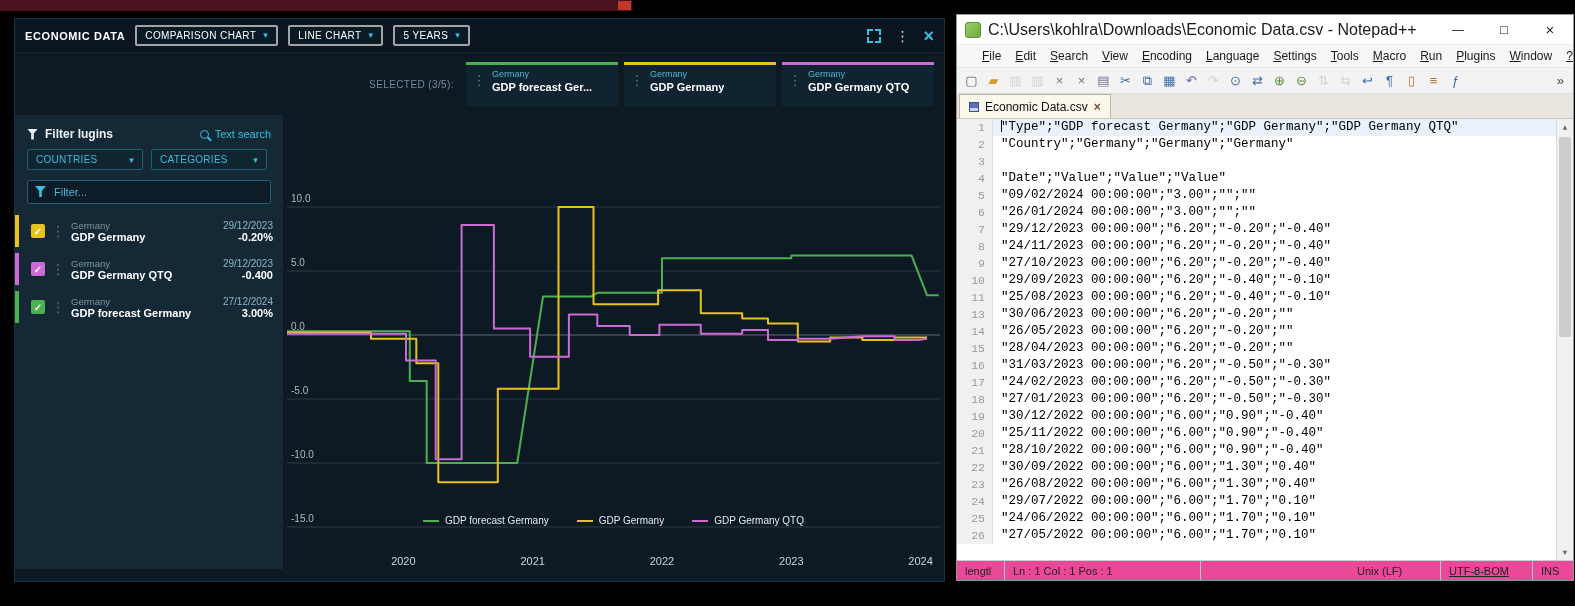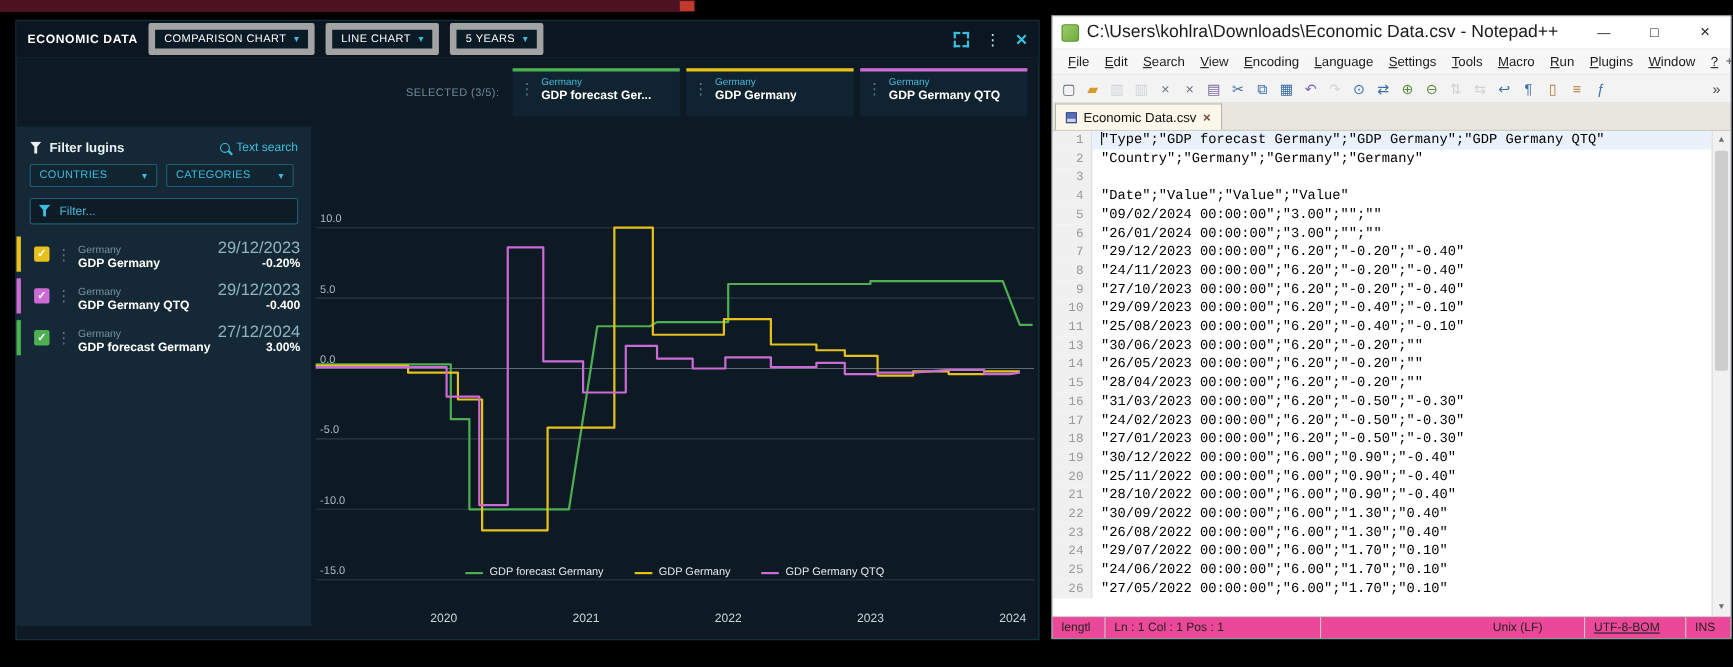--- a/index.html
+++ b/index.html
@@ -10,21 +10,21 @@
   
   .frag-bar{position:absolute;left:0;top:0;width:632px;height:11px;background:#4d1220;}
   .frag-btn{position:absolute;left:618px;top:1px;width:13px;height:9px;background:#c0392b;}
 
   
   #econ{position:absolute;left:14px;top:18px;width:931px;height:564px;background:#0d1a24;
         border:1px solid #16333f;color:#e7eef2;}
   .econ-header{height:34px;display:flex;align-items:center;padding:0 10px;background:#0b1620;
                border-bottom:1px solid #11242f;}
   .econ-title{font-size:11px;font-weight:bold;letter-spacing:.6px;color:#fff;}
-  .dd{display:inline-flex;align-items:center;gap:7px;border:6px solid #a3a3a3;border-radius:2px;
+  .dd{display:inline-flex;align-items:center;gap:7px;border:2px solid #a3a3a3;border-radius:2px;
       padding:3px 8px;font-size:10px;letter-spacing:.4px;color:#fff;background:rgba(12,32,44,.5);
       margin-left:10px;cursor:default;text-align:right;}
   .dd .chev{color:#3bbdde;font-size:9px;line-height:1;}
   .econ-header .hdr-right{margin-left:auto;display:flex;align-items:center;gap:14px;}
   .fs-icon{width:14px;height:14px;display:inline-block;background:
     linear-gradient(#3bbdde,#3bbdde) 0 0/6px 2px no-repeat,
     linear-gradient(#3bbdde,#3bbdde) 0 0/2px 6px no-repeat,
     linear-gradient(#3bbdde,#3bbdde) 100% 0/6px 2px no-repeat,
     linear-gradient(#3bbdde,#3bbdde) 100% 0/2px 6px no-repeat,
     linear-gradient(#3bbdde,#3bbdde) 0 100%/6px 2px no-repeat,
@@ -67,21 +67,21 @@
   #filter-input::placeholder{color:#49b6d4;opacity:1;}
 
   .s-item{position:relative;height:38px;padding:4px 10px 4px 16px;display:flex;align-items:center;gap:6px;}
   .strip{position:absolute;left:0;top:3px;bottom:3px;width:4px;}
   .cbx{width:14px;height:14px;border-radius:2px;display:flex;align-items:center;justify-content:center;
        font-size:10px;font-weight:bold;color:#fff;flex:0 0 14px;}
   .s-item .kebab{color:#5c7584;}
   .s-text{flex:1;min-width:0;}
   .s-row1,.s-row2{display:flex;justify-content:space-between;align-items:baseline;}
   .s-country{font-size:9.5px;color:#7d93a0;}
-  .s-date{font-size:15px;color:#8fb4c4;}
+  .s-date{font-size:10px;color:#8fb4c4;}
   .s-name{font-size:11px;font-weight:bold;color:#fff;white-space:nowrap;}
   .s-value{font-size:11px;font-weight:bold;color:#fff;}
 
   #chart-area{position:absolute;left:268px;top:96px;right:0;bottom:0;}
   #chart-svg{position:absolute;left:0;top:0;}
   #chart-svg text{font-family:"Liberation Sans",sans-serif;}
   #chart-legend{position:absolute;left:0;right:0;top:400px;display:flex;justify-content:center;
                 gap:28px;align-items:center;}
   .legend-item{display:flex;align-items:center;gap:6px;}
   .legend-swatch{width:16px;height:2px;display:inline-block;}
@@ -91,21 +91,21 @@
   #npp{position:absolute;left:956px;top:14px;width:618px;height:567px;background:#f5f5f5;
        border:1px solid #8f969c;color:#111;display:flex;flex-direction:column;}
   .npp-titlebar{height:30px;background:#fff;display:flex;align-items:center;padding-left:8px;gap:7px;
                 border-bottom:1px solid #ececec;flex:0 0 30px;}
   .npp-appicon{width:16px;height:16px;border-radius:3px;background:#7ab648;border:1px solid #5c9232;
                background-image:linear-gradient(135deg,#9ccf6d 0%,#6faa3c 100%);}
   .npp-title{font-size:16px;color:#1a1a1a;white-space:nowrap;overflow:hidden;flex:1;}
   .win-ctrls{display:flex;height:30px;margin-left:8px;}
   .win-btn{width:46px;height:30px;display:flex;align-items:center;justify-content:center;
            font-size:12px;color:#222;}
-  .npp-menubar{height:22px;display:flex;align-items:center;background:#f7f7f7;padding:0 7px;
+  .npp-menubar{height:22px;display:flex;align-items:center;background:#f7f7f7;padding:0 18px;
                font-size:12px;flex:0 0 22px;}
   .menu-item{padding:2px 7px;color:#1a1a1a;}
   .menu-extra{margin-left:auto;display:flex;align-items:center;gap:8px;padding-right:8px;color:#555;}
   .menu-extra span{font-size:11px;}
   .npp-toolbar{height:27px;display:flex;align-items:center;gap:3px;background:#f3f3f3;
                border-top:1px solid #e6e6e6;border-bottom:1px solid #dcdcdc;padding:0 5px;flex:0 0 27px;}
   .tb-icon{width:19px;height:19px;display:flex;align-items:center;justify-content:center;
            font-size:13px;line-height:1;}
   .tb-icon.dis{opacity:.35;}
   .tb-overflow{margin-left:auto;color:#444;font-size:13px;padding-right:4px;}

